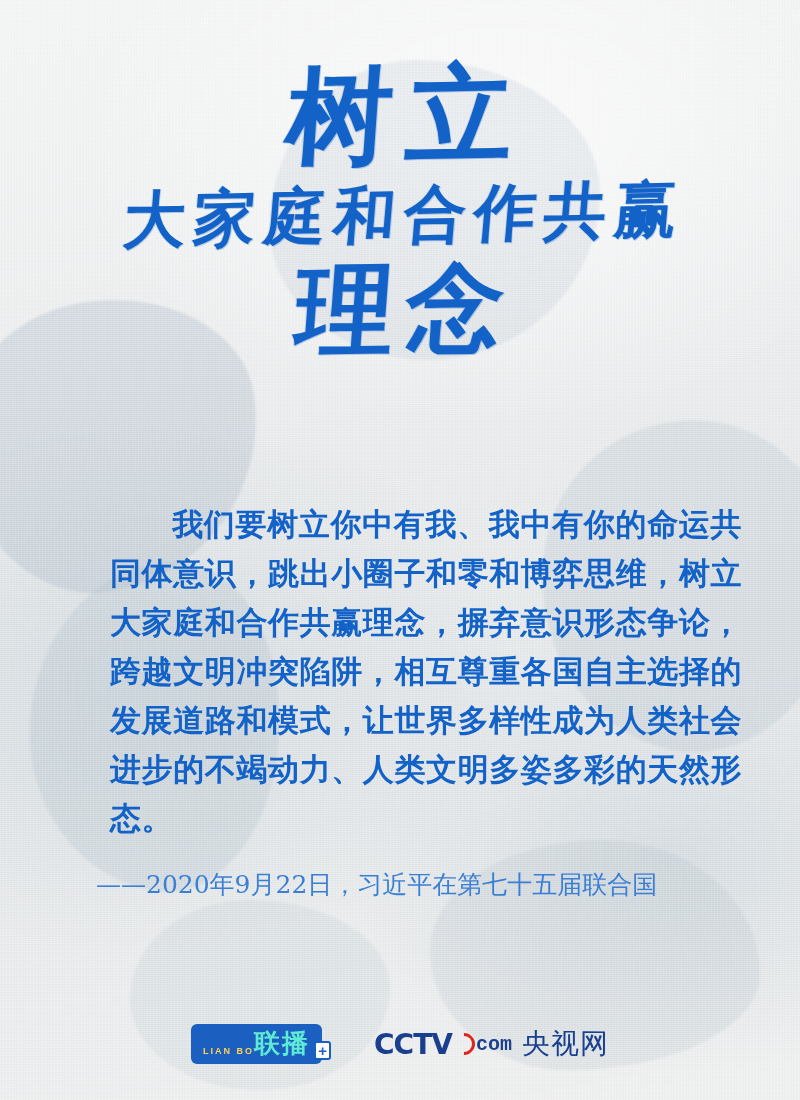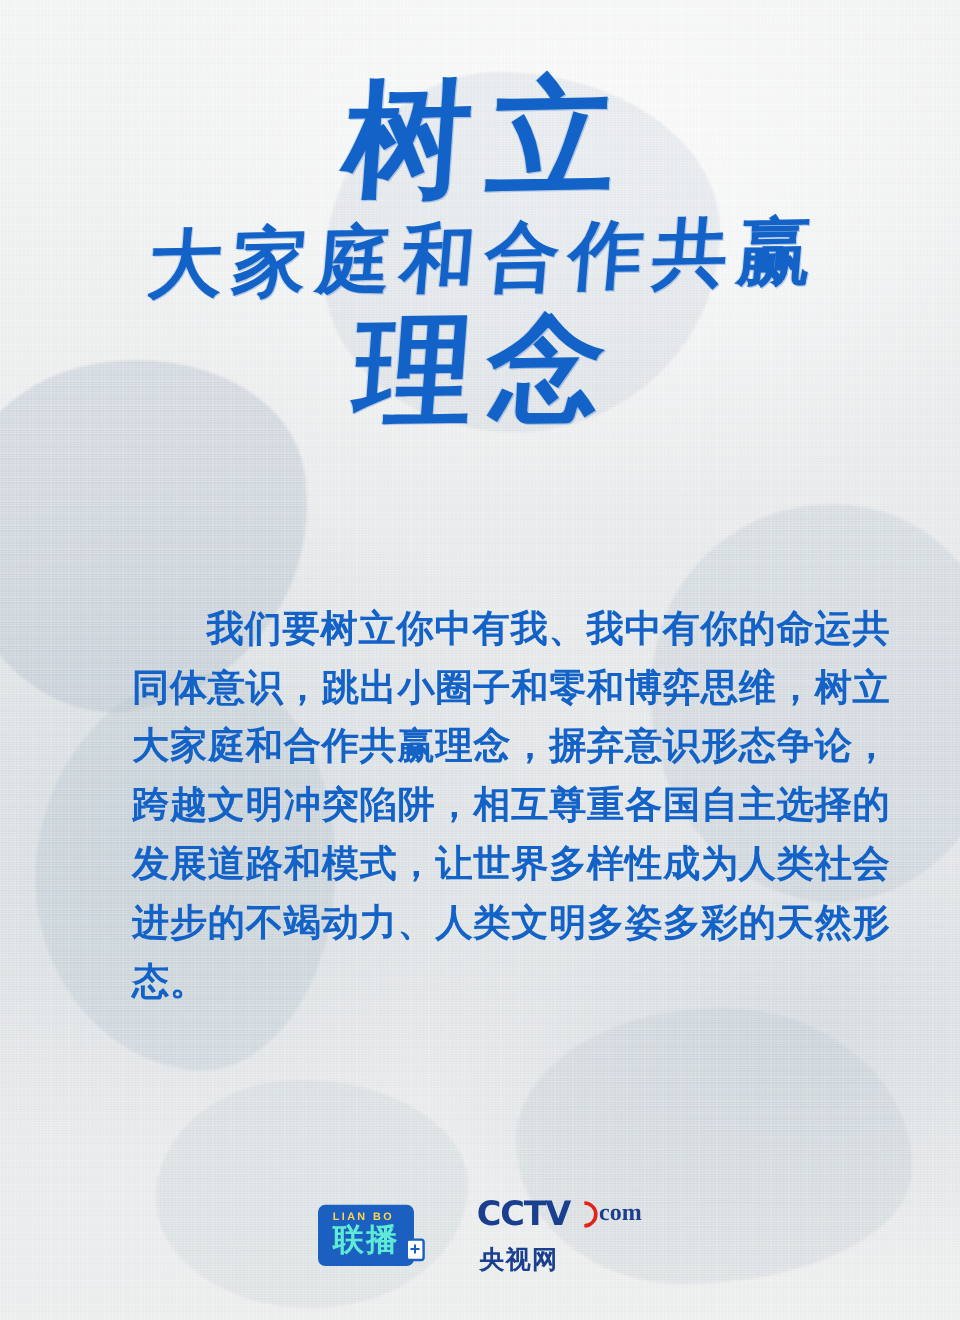--- a/index.html
+++ b/index.html
@@ -159,22 +159,22 @@
     bottom: 36px;
     width: 800px;
     display: flex;
     align-items: center;
     justify-content: center;
     gap: 52px;
   }
 
   .logo-lianbo {
     display: flex;
-    flex-direction: column;
-    align-items: flex-start;
+    flex-direction: row;
+    align-items: flex-end;
     justify-content: center;
     background: #1b5fc0;
     border-radius: 6px;
     padding: 5px 12px 7px 12px;
     position: relative;
   }
   .logo-lianbo .pinyin {
     color: #ffd34d;
     font-size: 9px;
     letter-spacing: 2px;
@@ -200,22 +200,22 @@
     border-radius: 3px;
     font-size: 15px;
     font-weight: bold;
     line-height: 15px;
     padding: 0 2px;
     font-family: "Liberation Sans", sans-serif;
   }
 
   .logo-cctv {
     display: flex;
+    align-items: center;
     gap: 8px;
-    flex-direction: column;
   }
   .logo-cctv .cctv-mark {
     color: #1b3f8f;
     font-family: "DejaVu Sans", sans-serif;
     font-weight: bold;
     font-size: 28px;
     letter-spacing: -1px;
     display: flex;
     align-items: center;
   }
@@ -225,30 +225,30 @@
     height: 16px;
     margin: 0 1px 0 1px;
     border: 3px solid #e2231a;
     border-radius: 50%;
     border-left-color: transparent;
     border-bottom-color: transparent;
     transform: rotate(45deg);
   }
   .logo-cctv .cctv-com {
     color: #1b3f8f;
-    font-family: Liberation Serif, serif;
+    font-family: Liberation Mono, monospace;
     font-weight: bold;
     font-size: 20px;
     letter-spacing: 0;
   }
   .logo-cctv .cctv-cn {
     color: #1b3f8f;
     font-family: "DejaVu Serif", serif;
-    font-weight: bold;
-    font-size: 21px;
+    font-weight: normal;
+    font-size: 28px;
     letter-spacing: 1px;
     margin-left: 2px;
   }
 </style>
 </head>
 <body>
 
 <div class="poster">
 
   <div class="bg-wash wash-a"></div>
@@ -263,20 +263,21 @@
 
     <div class="headline">
       <div class="headline-line line-1">树立</div>
       <div class="headline-line line-2">大家庭和合作共赢</div>
       <div class="headline-line line-3">理念</div>
     </div>
 
     <div class="quote"><span class="indent"></span><span>我们要树立你中有我、我中有你的命运共同体意识，跳出小圈子和零和博弈思维，树立大家庭和合作共赢理念，摒弃意识形态争论，跨越文明冲突陷阱，相互尊重各国自主选择的发展道路和模式，让世界多样性成为人类社会进步的不竭动力、人类文明多姿多彩的天然形态。</span></div>
 
     <div class="attribution">
+      <div>——2020年9月22日，习近平在第七十五届联合国</div>
     </div>
 
     <div class="footer">
 
       <div class="logo-lianbo">
         <div class="pinyin">LIAN BO</div>
         <div class="han">联播</div>
         <div class="plus">+</div>
       </div>
 

